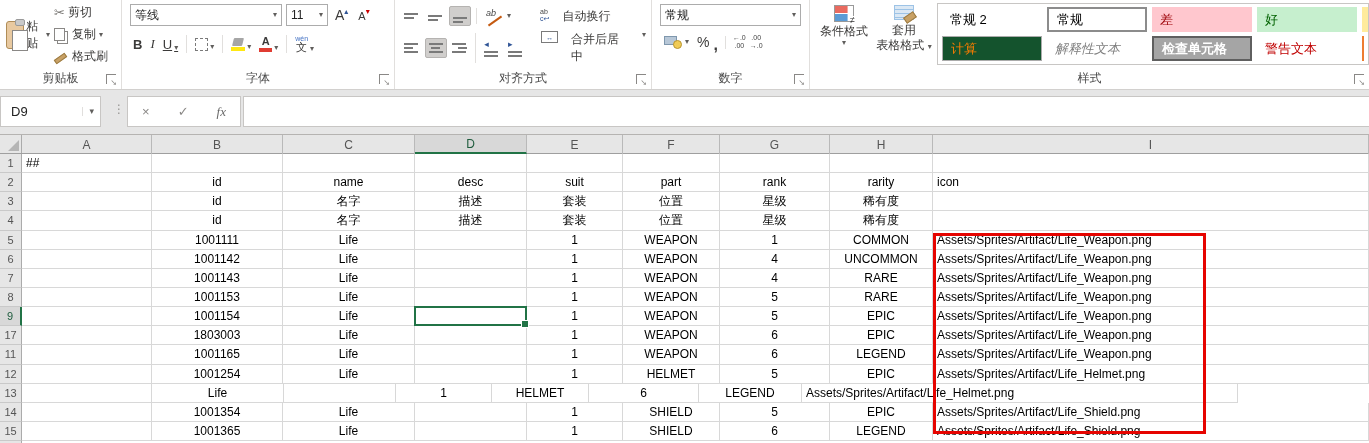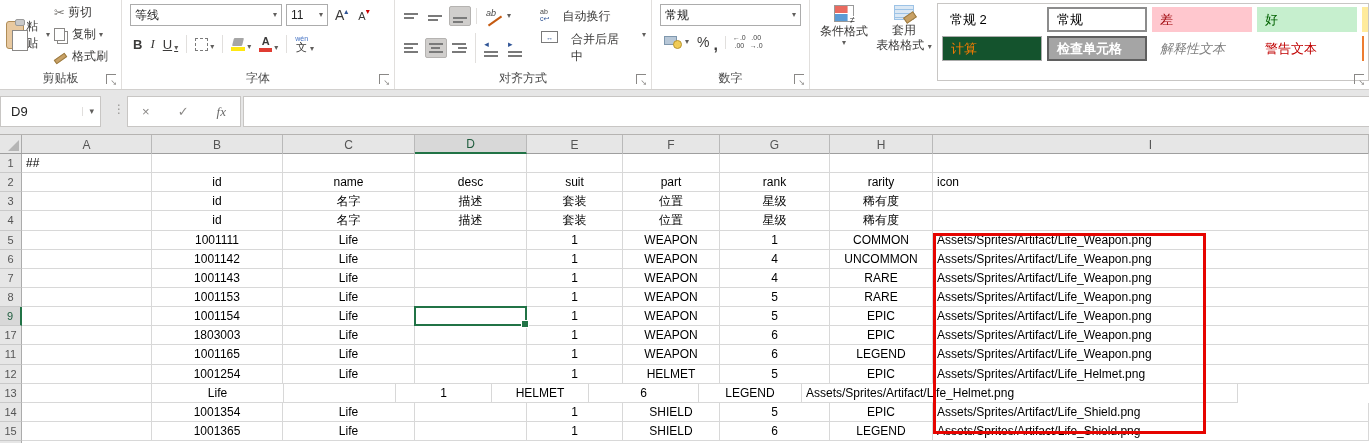--- a/index.html
+++ b/index.html
@@ -72,21 +72,21 @@
   .decbtn{display:flex;flex-direction:column;align-items:center;font-size:7px;line-height:1.2;color:#444}
   
   .bigbtn{display:flex;flex-direction:column;align-items:center;justify-content:flex-start;
     padding-top:5px;font-size:12px;color:#3b3a39;line-height:1.25;text-align:center;width:60px}
   .ic-cf{width:20px;height:17px;border:1px solid #999;position:relative;margin-bottom:2px;
     background:linear-gradient(#e96a5f 0 45%,#fff 45% 55%,#5b9bd5 55% 100%);background-size:70% 100%;background-repeat:no-repeat}
   .ic-cf:after{content:"≠";position:absolute;right:-2px;bottom:-4px;font-size:9px;color:#333;background:#fff;line-height:1}
   .ic-fat{width:20px;height:15px;margin-bottom:3px;position:relative;
     background:repeating-linear-gradient(#dbe8f4 0 3px,#9dc3e6 3px 4px),#dbe8f4;border:1px solid #9dc3e6}
   .ic-fat:after{content:"";position:absolute;right:-3px;bottom:-2px;width:10px;height:5px;background:#c8a165;border:1px solid #9b7b43;transform:rotate(-35deg)}
-  .gallery{position:absolute;left:127px;top:3px;right:0;height:78px;border:1px solid #c8c6c4;
+  .gallery{position:absolute;left:127px;top:3px;right:0;height:62px;border:1px solid #c8c6c4;
     background:#fff;overflow:hidden;padding:3px 0 0 4px}
   .chiprow{display:flex;gap:5px;margin-bottom:4px}
   .chip{width:100px;height:25px;flex:none;display:flex;align-items:center;padding-left:8px;
     font-size:13px;white-space:nowrap;overflow:hidden}
   
   .fbar{position:absolute;left:0;top:90px;width:1369px;height:45px;background:#e6e6e6;
     border-bottom:1px solid #b5b3b1}
   .namebox{position:absolute;left:0;top:6px;width:101px;height:31px;background:#fff;
     border:1px solid #c8c6c4;display:flex;align-items:center;font-size:13px;color:#222;padding-left:10px}
   .namebox .arrow{margin-left:auto;margin-right:6px;border-left:1px solid #e1dfdd;padding-left:6px;font-size:9px}
@@ -324,26 +324,27 @@
     <div class="gallery">
       <div class="chiprow">
           <div class="chip" style="background: rgb(255, 255, 255); color: rgb(0, 0, 0);">常规 2</div>
           <div class="chip" style="background: rgb(255, 255, 255); color: rgb(0, 0, 0); border: 2px solid rgb(140, 140, 140);">常规</div>
           <div class="chip" style="background: rgb(255, 199, 206); color: rgb(156, 0, 6);">差</div>
           <div class="chip" style="background: rgb(198, 239, 206); color: rgb(0, 97, 0);">好</div>
           <div class="chip" style="background: rgb(255, 235, 156); color: rgb(156, 101, 0);"></div>
         </div>
       <div class="chiprow">
           <div class="chip" style="background: #14532d; color: rgb(250, 125, 0); border: 1px solid rgb(171, 171, 171);">计算</div>
+          <div class="chip" style="background: rgb(255, 255, 255); color: rgb(127, 127, 127); font-style: italic;">解释性文本</div>
           <div class="chip" style="background: rgb(165, 165, 165); color: rgb(255, 255, 255); border: 2px solid rgb(95, 95, 95); font-weight: bold;">检查单元格</div>
-          <div class="chip" style="background: rgb(255, 255, 255); color: rgb(127, 127, 127); font-style: italic;">解释性文本</div>
           <div class="chip" style="background: rgb(255, 255, 255); color: rgb(192, 0, 0);">警告文本</div>
           <div class="chip" style="background: rgb(255, 255, 255); color: rgb(237, 125, 49); border-left: 2px solid rgb(237, 125, 49);"></div>
         </div>
     </div>
+    <div class="group-label">样式</div>
     <span class="launcher"></span>
   </div>
 </div>
 
 <div class="fbar">
   <div class="namebox">
     <span>D9</span>
     <span class="arrow">▾</span>
   </div>
   <div class="fdots">⋮</div>

